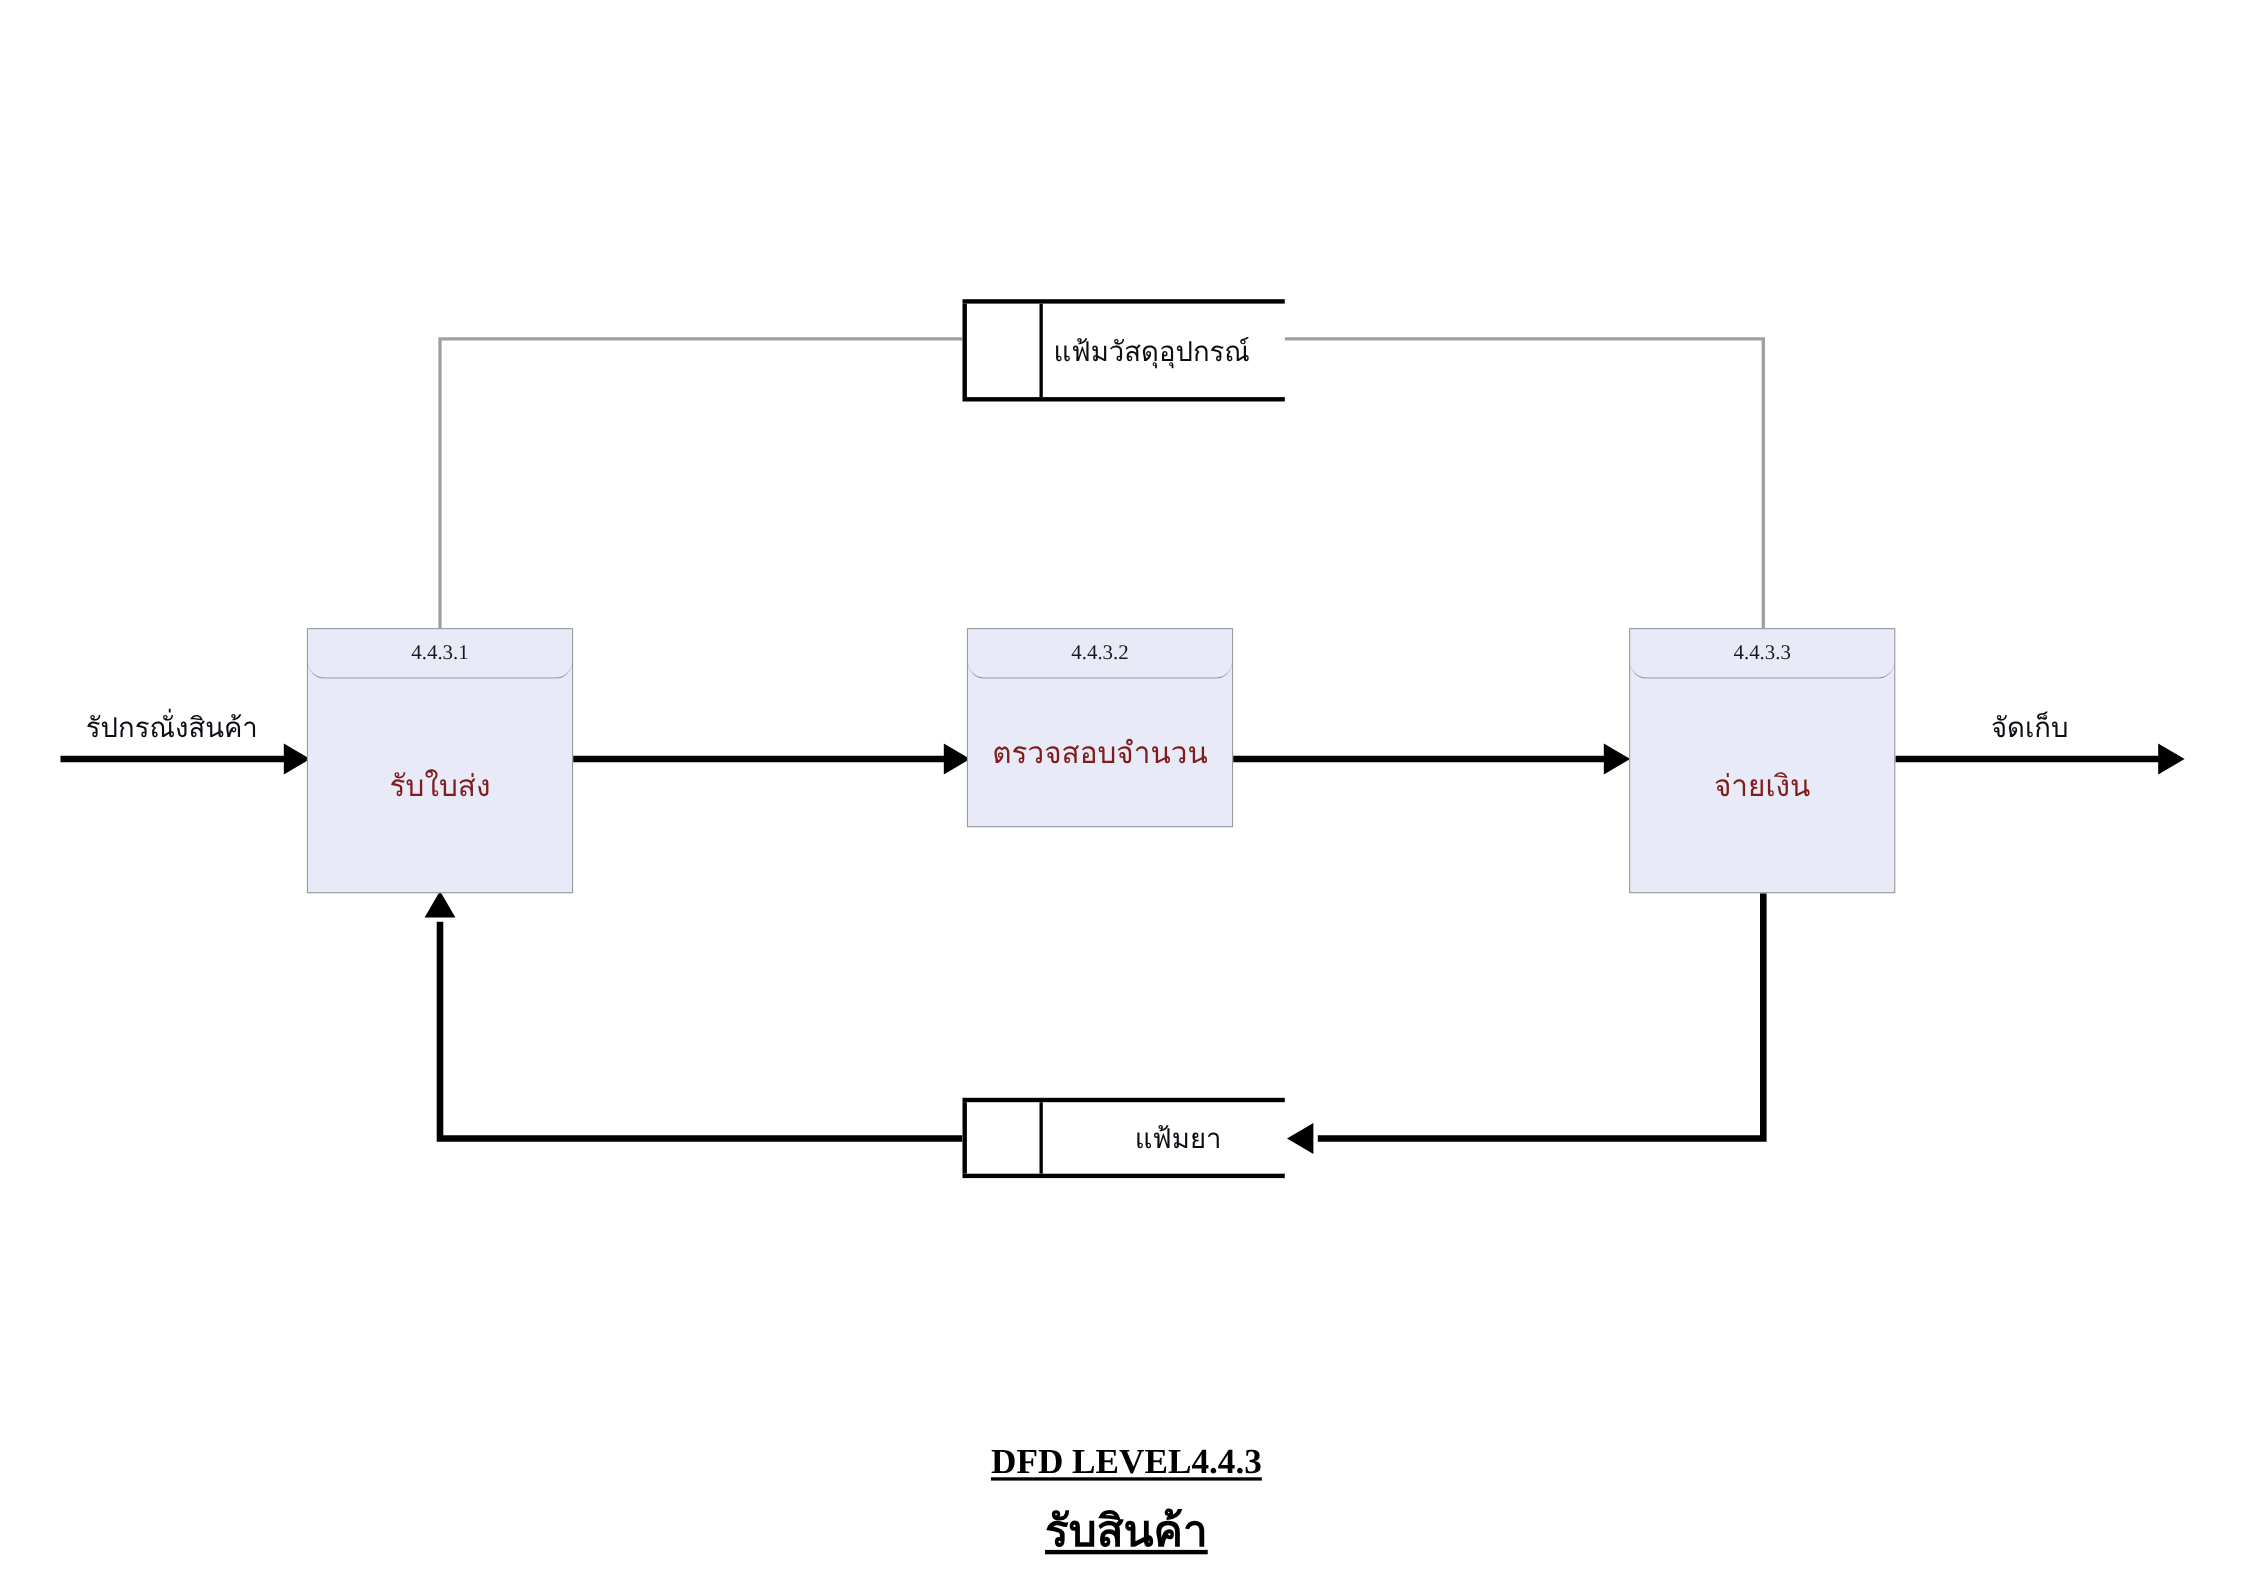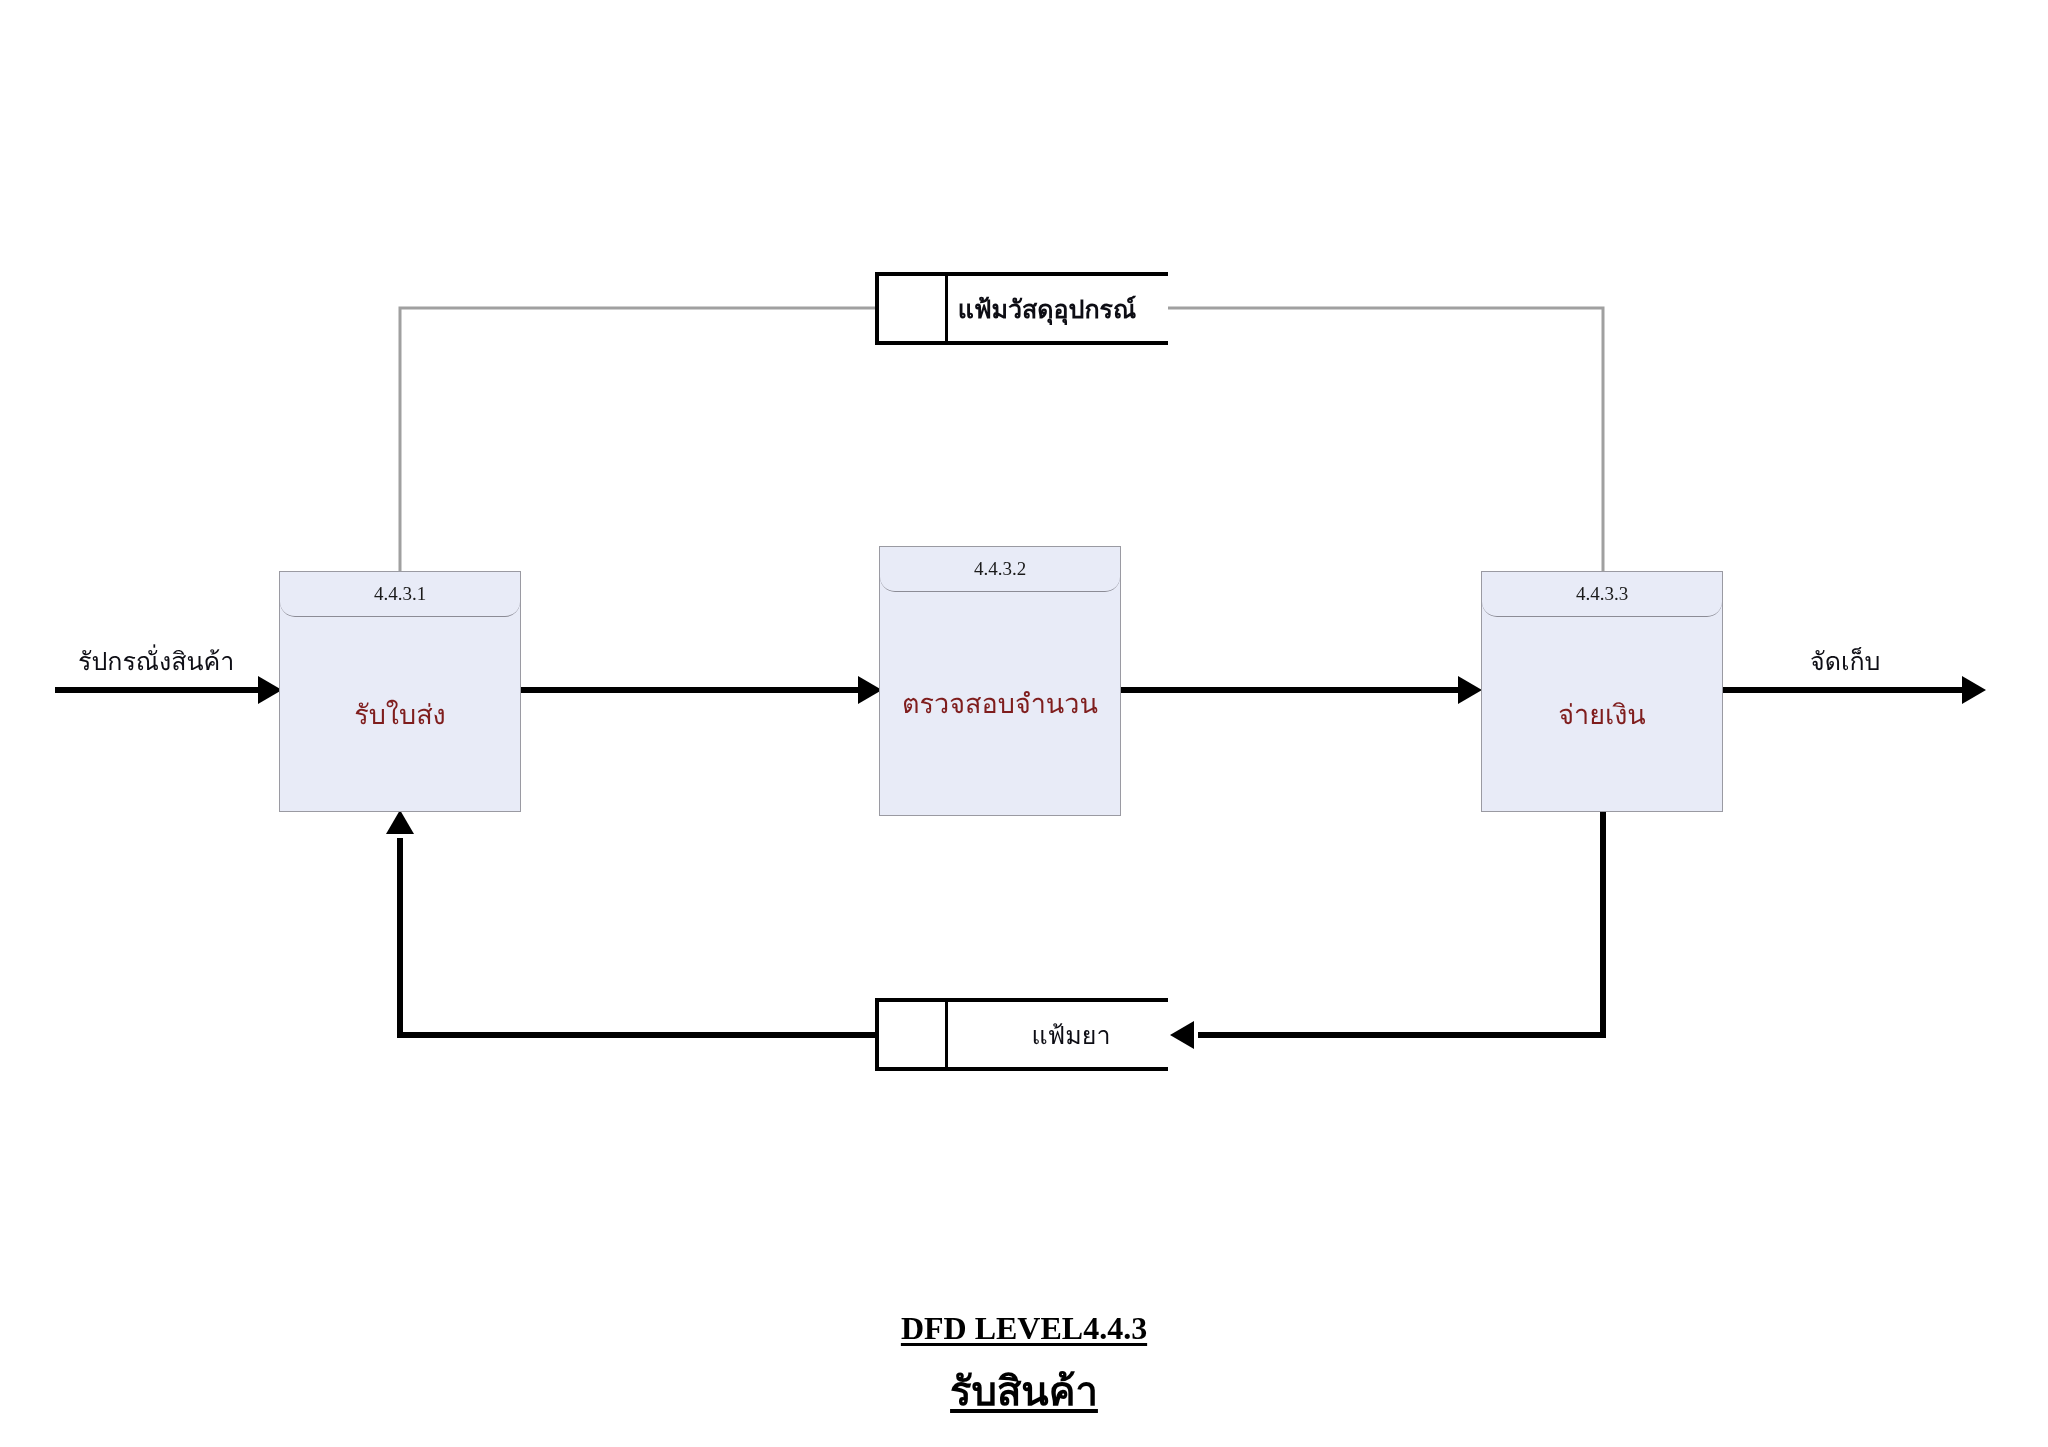--- a/index.html
+++ b/index.html
@@ -157,31 +157,31 @@
       <path d="M875,1035 L400,1035 L400,838" stroke="#000000" stroke-width="6" fill="none"></path>
       <path d="M386,834 L400,810 L414,834 z" fill="#000000"></path>
     </g>
   </svg>
 
   <div class="process-box" style="left:279px; top:571px; width:242px; height:241px;">
     <div class="process-id">4.4.3.1</div>
     <div class="process-name">รับใบส่ง</div>
   </div>
 
-  <div class="process-box" style="left:879px; top:546px; width:242px; height:270px;">
+  <div class="process-box" style="left:879px; top:571px; width:242px; height:181px;">
     <div class="process-id">4.4.3.2</div>
     <div class="process-name">ตรวจสอบจำนวน</div>
   </div>
 
   <div class="process-box" style="left:1481px; top:571px; width:242px; height:241px;">
     <div class="process-id">4.4.3.3</div>
     <div class="process-name">จ่ายเงิน</div>
   </div>
 
-  <div class="data-store" style="left:875px; top:272px; width:293px; height:73px;font-weight:bold;">
+  <div class="data-store" style="left:875px; top:272px; width:293px; height:93px;">
     <div class="ds-key"></div>
     <div class="ds-label">แฟ้มวัสดุอุปกรณ์</div>
   </div>
 
   <div class="data-store" style="left:875px; top:998px; width:293px; height:73px;gap:48px;">
     <div class="ds-key"></div>
     <div class="ds-label">แฟ้มยา</div>
   </div>
 
   <div class="flow-label" style="left:78px; top:641px;">รัปกรณั่งสินค้า</div>

